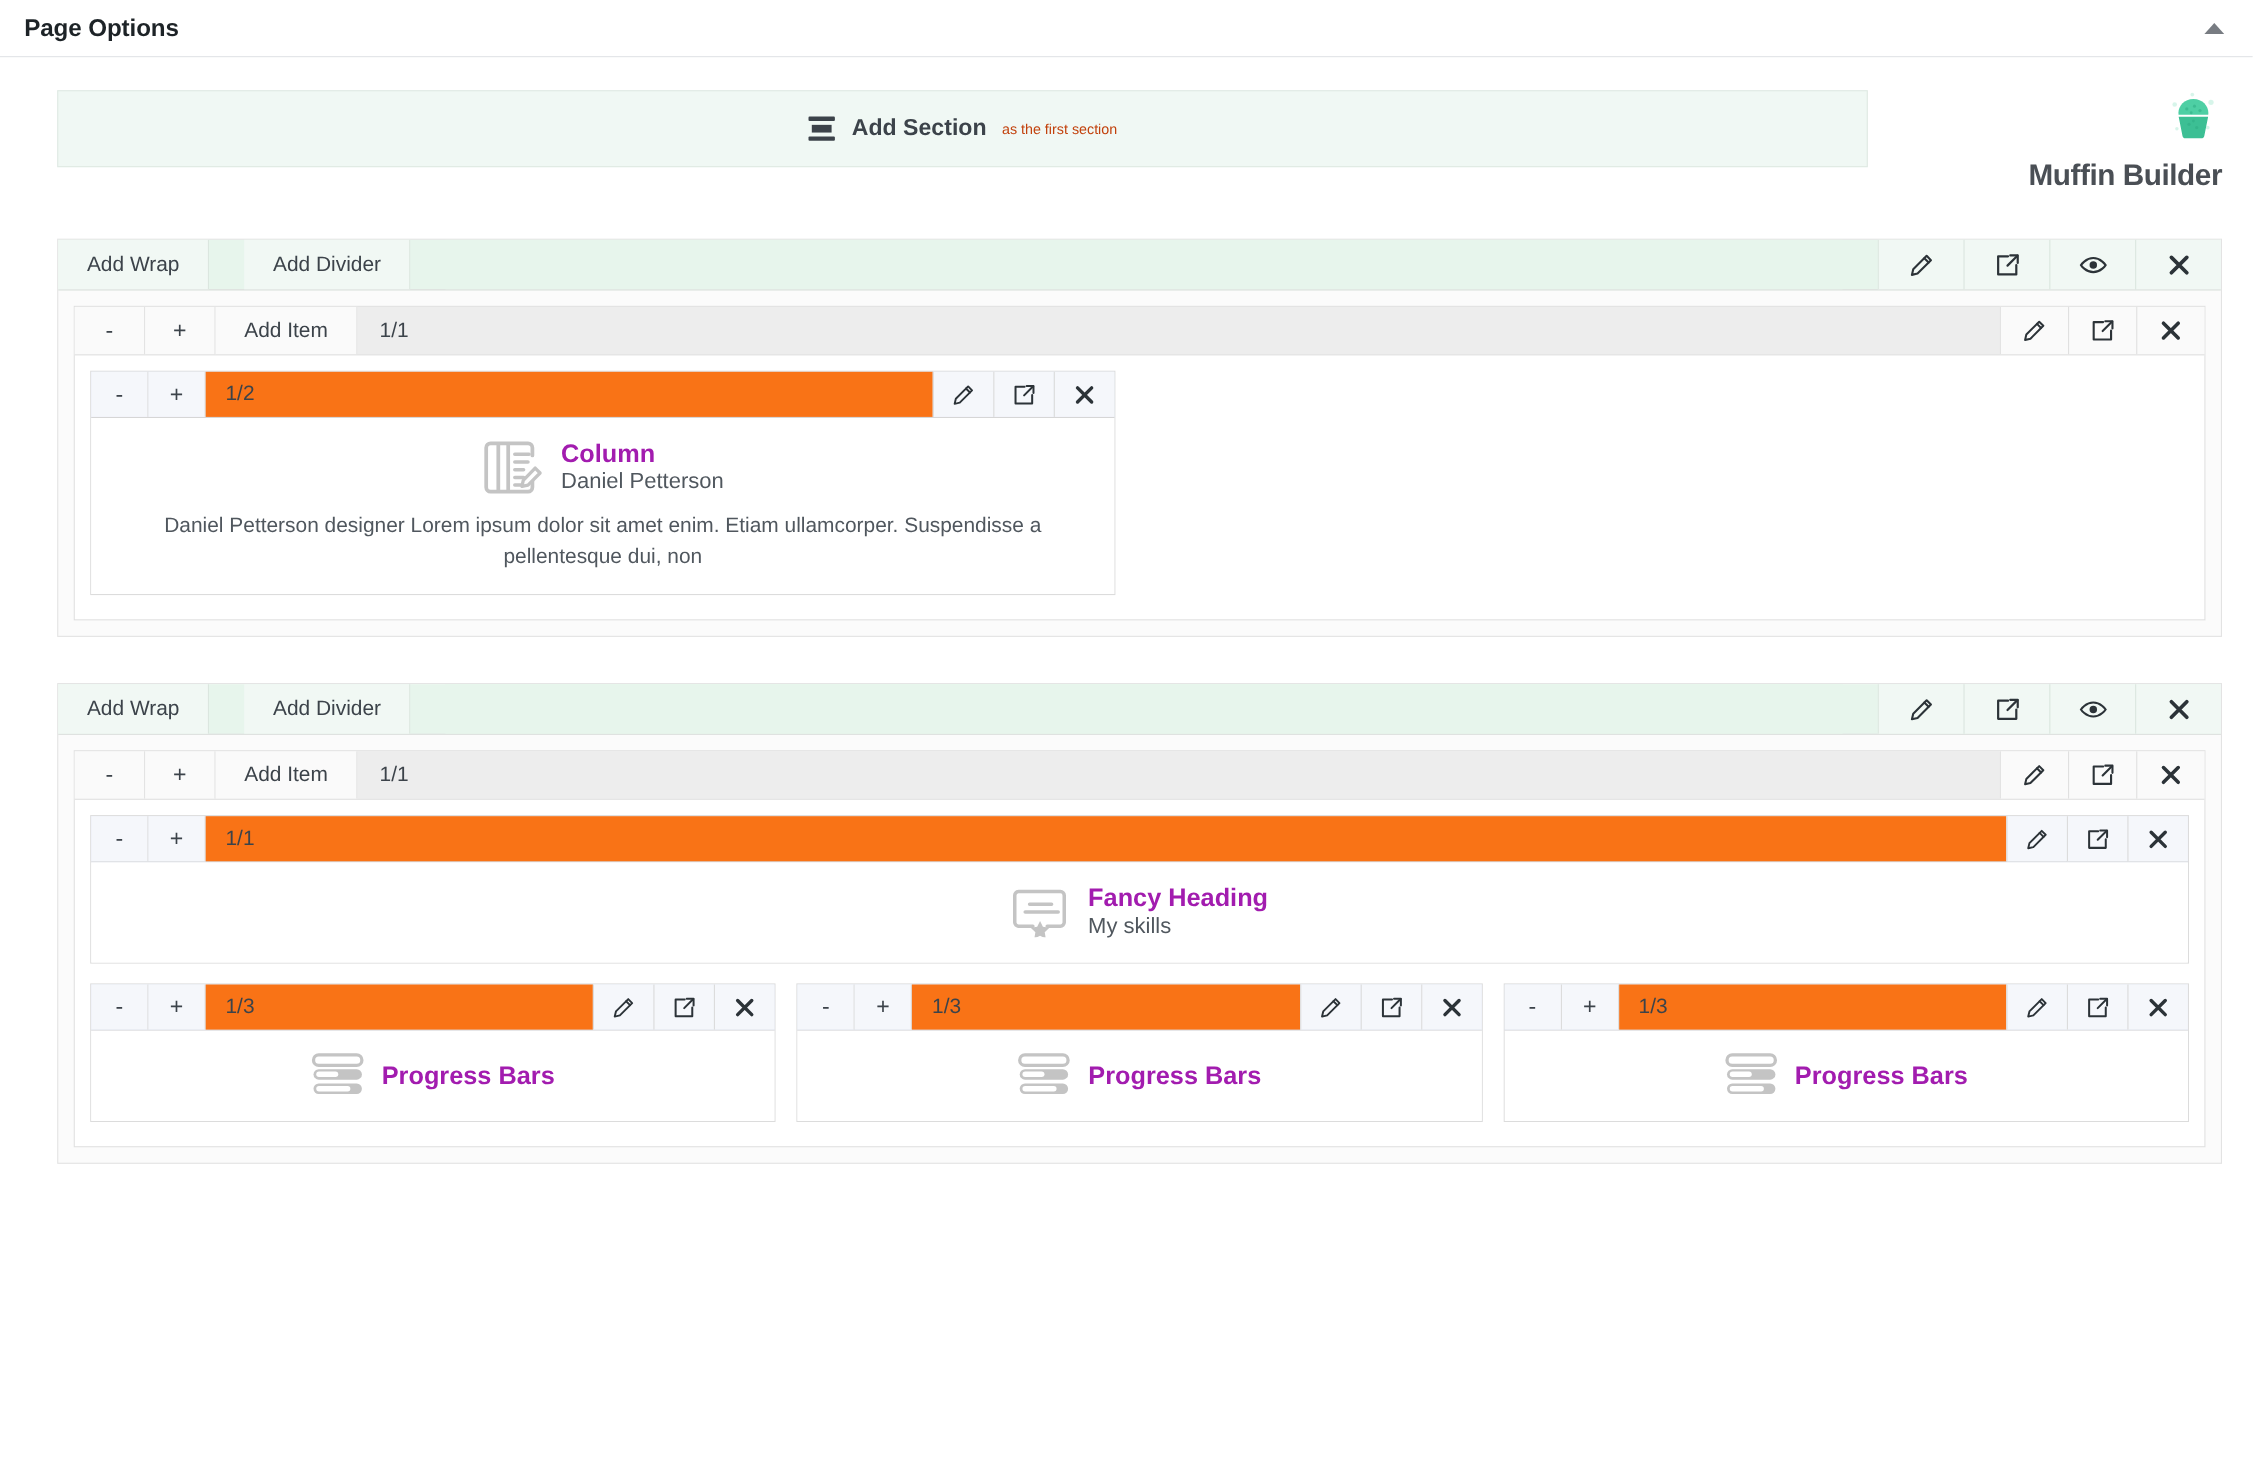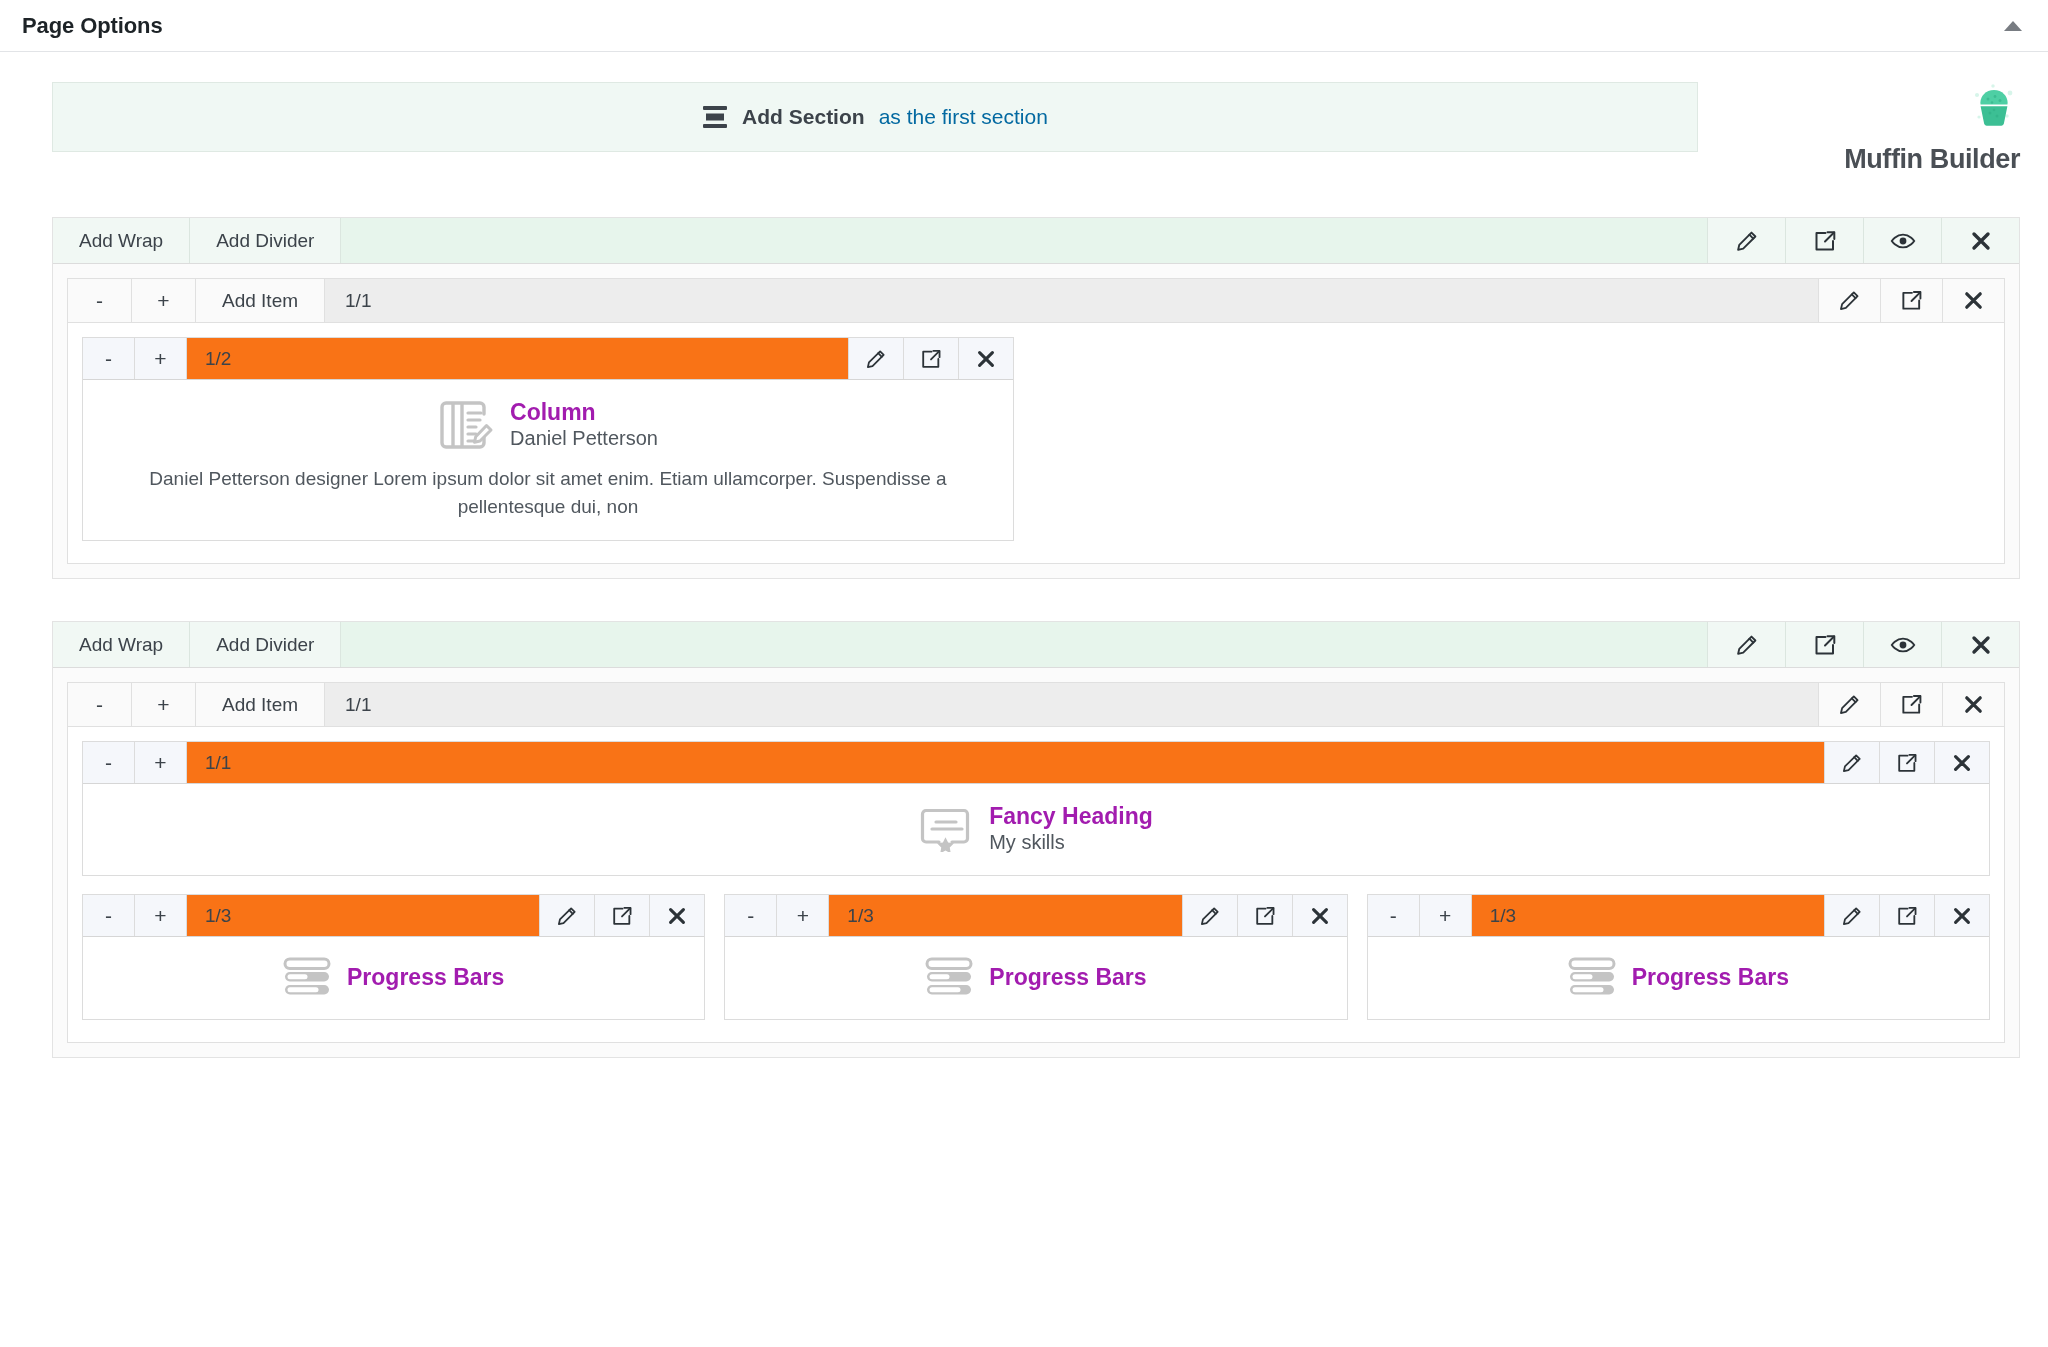--- a/index.html
+++ b/index.html
@@ -72,22 +72,22 @@
     display: flex;
     align-items: center;
     gap: 14px;
   }
   .add-section-strong {
     font-size: 21px;
     font-weight: bold;
     color: #3c434a;
   }
   .add-section-light {
-    font-size: 21px;
-    color: #0369a1;
+    font-size: 13px;
+    color: #c2410c;
     font-weight: normal;
   }
   .mb-logo {
     width: 290px;
     display: flex;
     align-items: flex-end;
     justify-content: flex-start;
     gap: 12px;
     padding-left: 6px;
     flex-direction: column;
@@ -104,20 +104,21 @@
     border: 1px solid #e3e3e3;
     background: #fbfbfb;
     margin-bottom: 42px;
   }
   .section-header {
     display: flex;
     align-items: stretch;
     background: #e7f5ec;
     height: 46px;
     border-bottom: 1px solid #dcdcdc;
+    gap: 32px;
   }
   .sh-btn {
     display: flex; align-items: center; justify-content: center;
     padding: 0 26px;
     font-size: 19px;
     color: #3c434a;
     background: #f1f8f4;
     border-right: 1px solid #dbe6df;
     cursor: pointer;
     white-space: nowrap;

